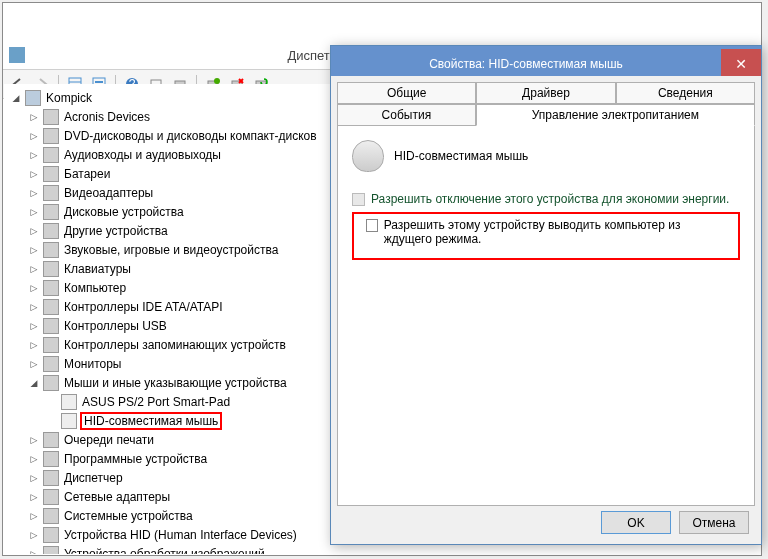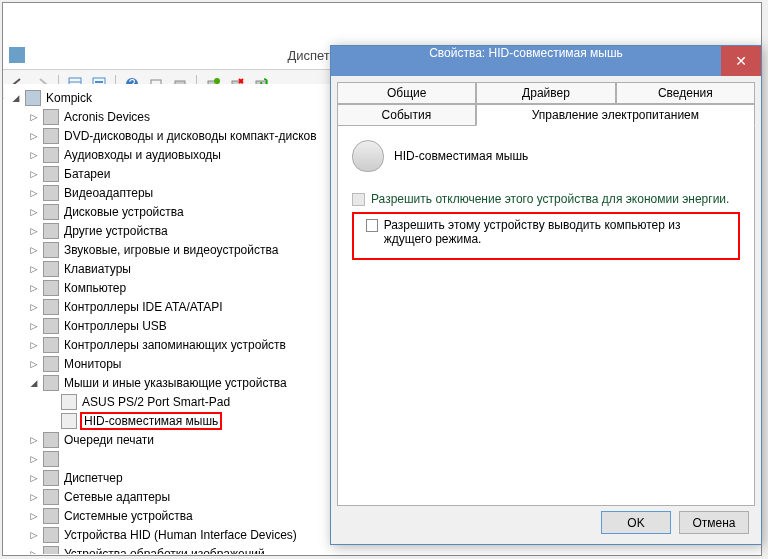--- a/index.html
+++ b/index.html
@@ -19,21 +19,21 @@
   .tsep { width: 1px; height: 18px; background: #c0c0c0; margin: 0 3px; }
   .content { position: absolute; top: 81px; left: 1px; right: 1px; bottom: 1px; background: #fff; overflow: auto; }
   .tree { padding: 4px 2px; }
   .tree-row { display: flex; align-items: center; height: 19px; white-space: nowrap; cursor: default; }
   .exp { width: 12px; height: 12px; display: flex; align-items: center; justify-content: center; font-size: 9px; color: #555; }
   .ticon { width: 16px; height: 16px; margin: 0 3px; display:inline-block; background: #d0d0d0; border:1px solid #999;}
   .tree-label { padding: 1px 2px; }
   .highlight { border: 2px solid red; padding:0 2px;}
   
   .dialog { position: absolute; left: 330px; top: 45px; width: 432px; height: 500px; border: 1px solid #5a88b8; background: #fff; box-shadow: 2px 2px 12px rgba(0,0,0,0.3); }
-  .dlg-title { height: 36px; background: #6591cd; color: #fff; display: flex; align-items: flex-start; font-size: 13px; }
+  .dlg-title { height: 36px; background: #6591cd; color: #fff; display: flex; align-items: center; font-size: 13px; }
   .dlg-title .t { flex: 1; text-align: center; }
   .dlg-close { width: 40px; height: 30px; background: #c75050; color: #fff; display: flex; align-items: center; justify-content: center; font-size: 14px; cursor: default; }
   .dlg-body { position: absolute; top: 30px; left: 0; right: 0; bottom: 0; background: #f0f0f0; padding: 6px; }
   .tabstrip { display: flex; flex-wrap: wrap; justify-content: center; }
   .tabrow { display: flex; width: 100%; }
   .tab { flex: 1; border: 1px solid #b0b0b0; background: #f0f0f0; padding: 3px 0; text-align: center; cursor: default; font-size: 12px; }
   .tab.inactive { background: #f8f8f8; }
   .tab.active { background: #fff; border-bottom: 1px solid #fff; position: relative; z-index: 2;}
   .tabpanel { border: 1px solid #b0b0b0; border-top: none; background: #fff; height: 380px; padding: 14px; position: relative; }
   .device-row { display: flex; align-items: center; gap: 10px; margin-bottom: 20px; }
@@ -216,20 +216,21 @@
           <span class="tree-label highlight">HID-совместимая мышь</span>
         </div>
         <div class="tree-row" style="padding-left: 22px;">
           <span class="exp">▷</span>
           <span class="ticon"></span>
           <span class="tree-label">Очереди печати</span>
         </div>
         <div class="tree-row" style="padding-left: 22px;">
           <span class="exp">▷</span>
           <span class="ticon"></span>
+          <span class="tree-label">Программные устройства</span>
         </div>
         <div class="tree-row" style="padding-left: 22px;">
           <span class="exp">▷</span>
           <span class="ticon"></span>
           <span class="tree-label">Диспетчер</span>
         </div>
         <div class="tree-row" style="padding-left: 22px;">
           <span class="exp">▷</span>
           <span class="ticon"></span>
           <span class="tree-label">Сетевые адаптеры</span>

